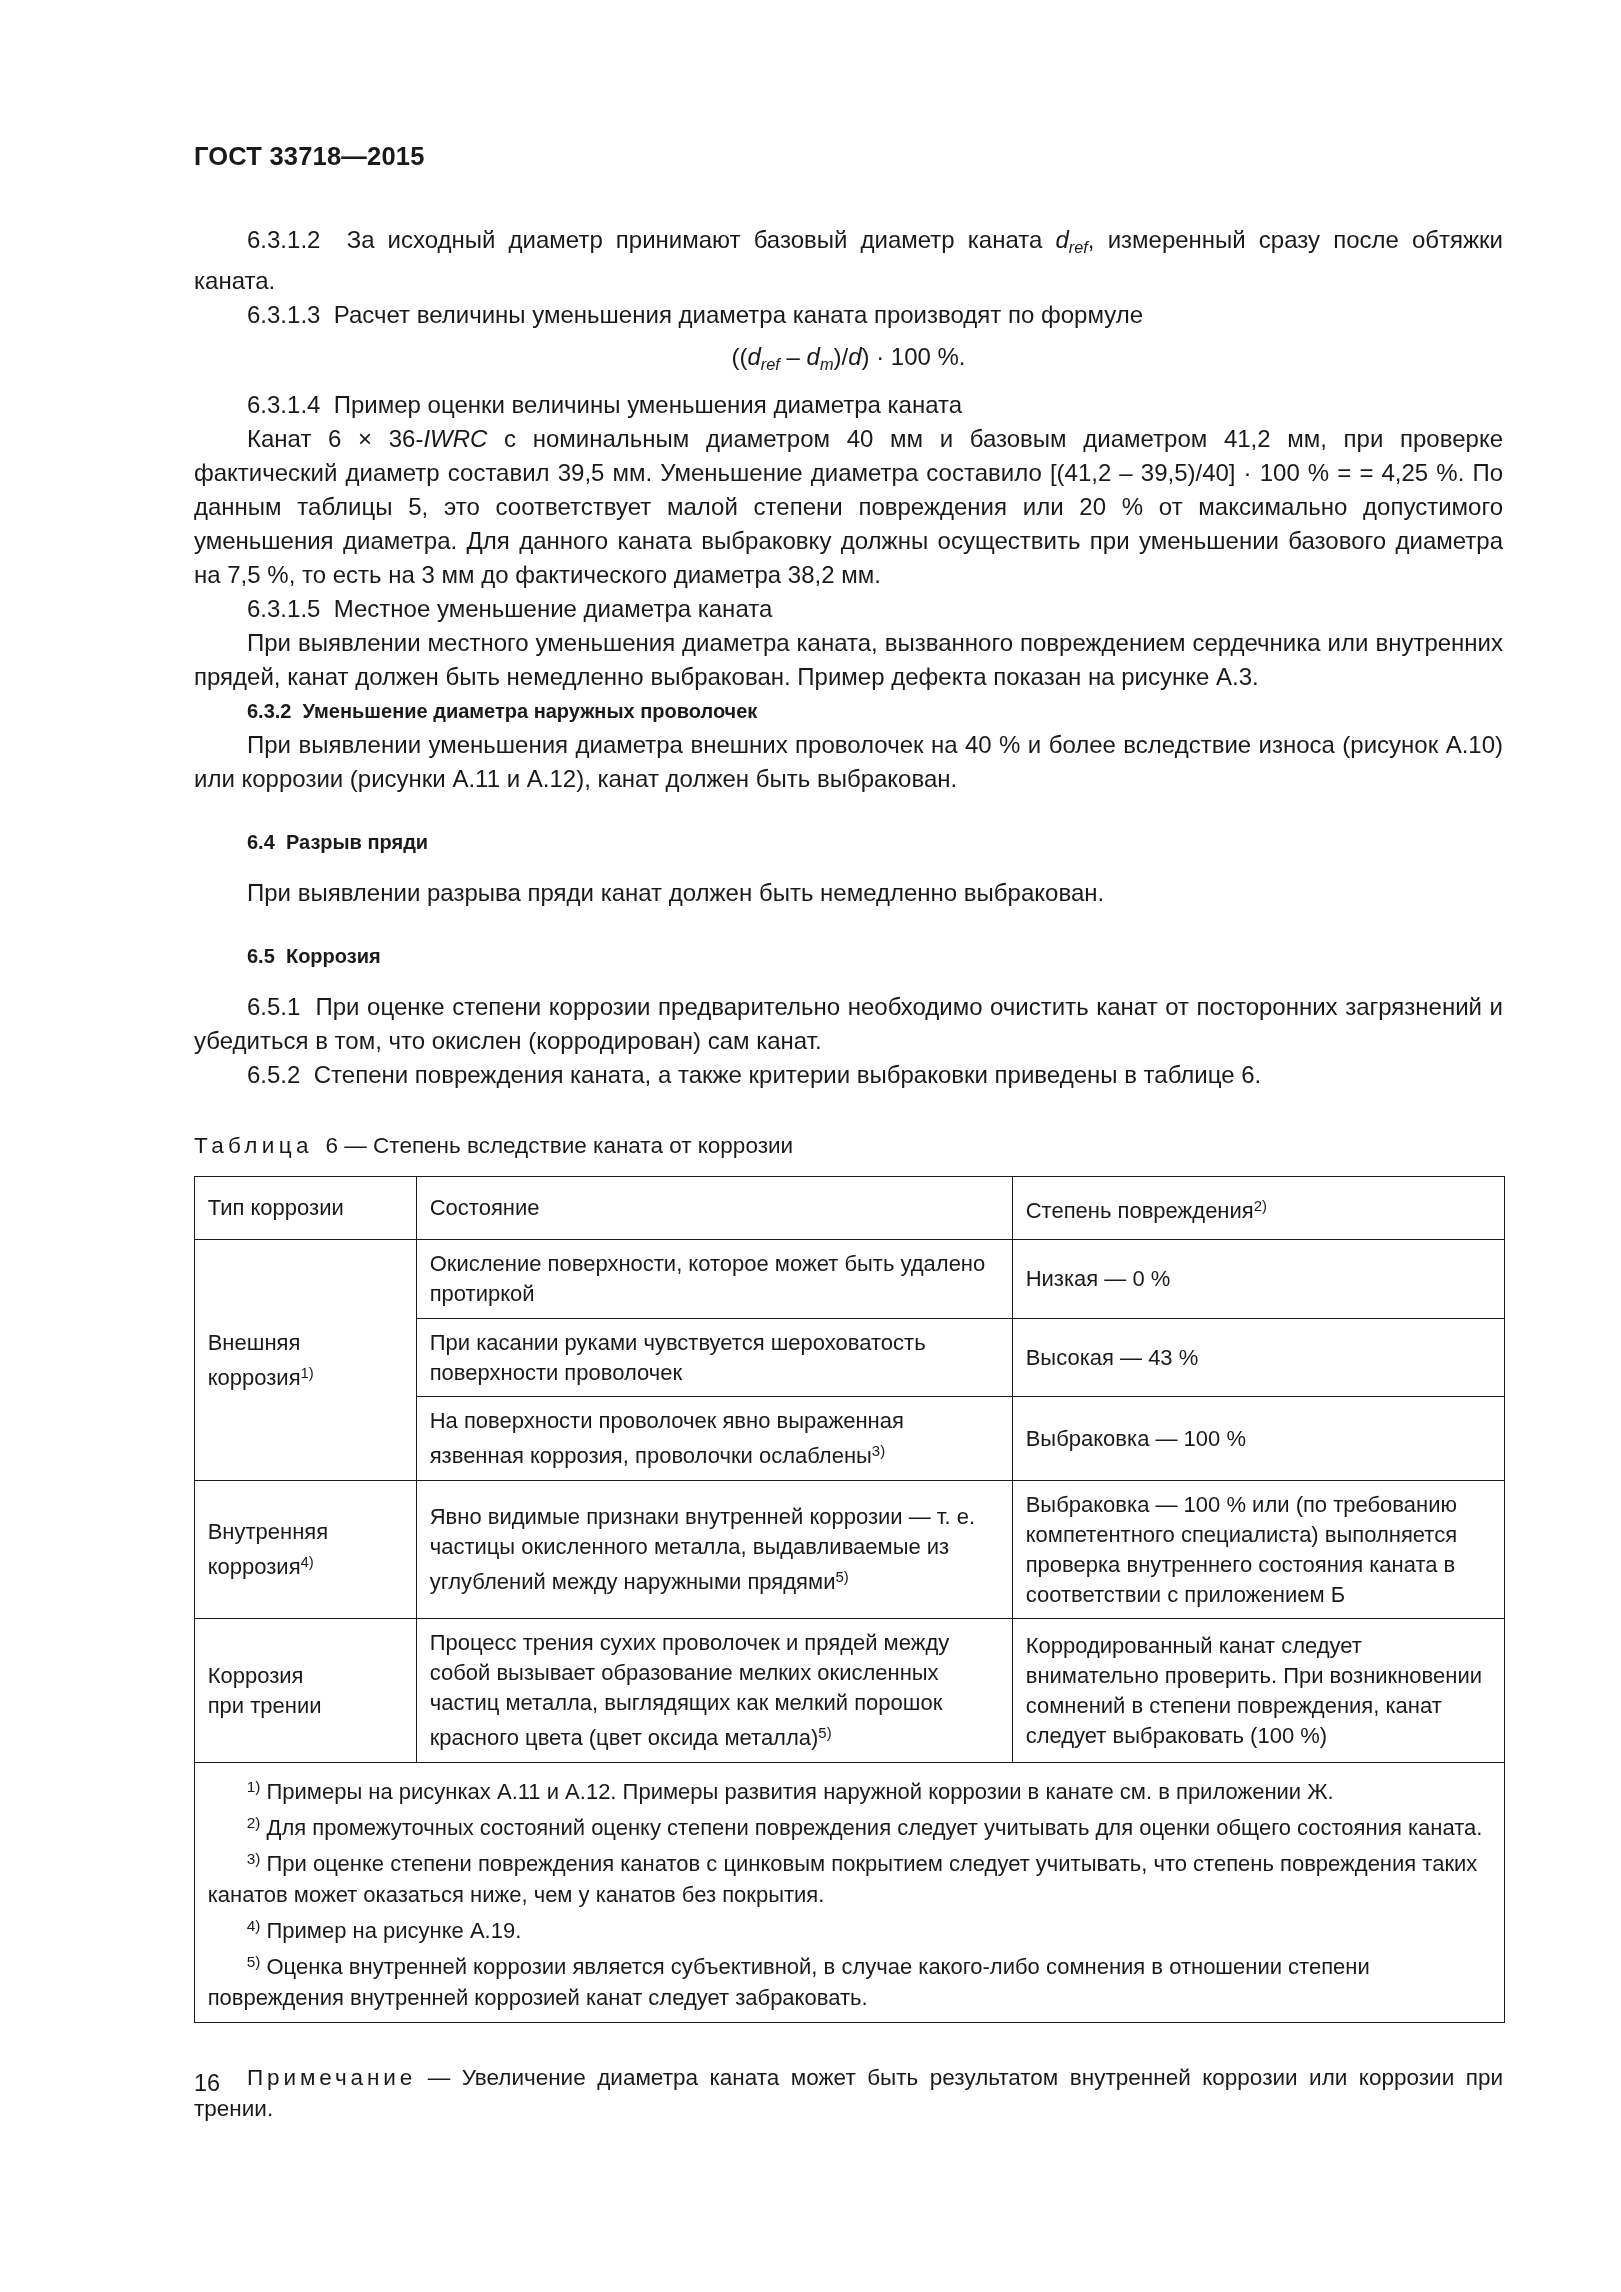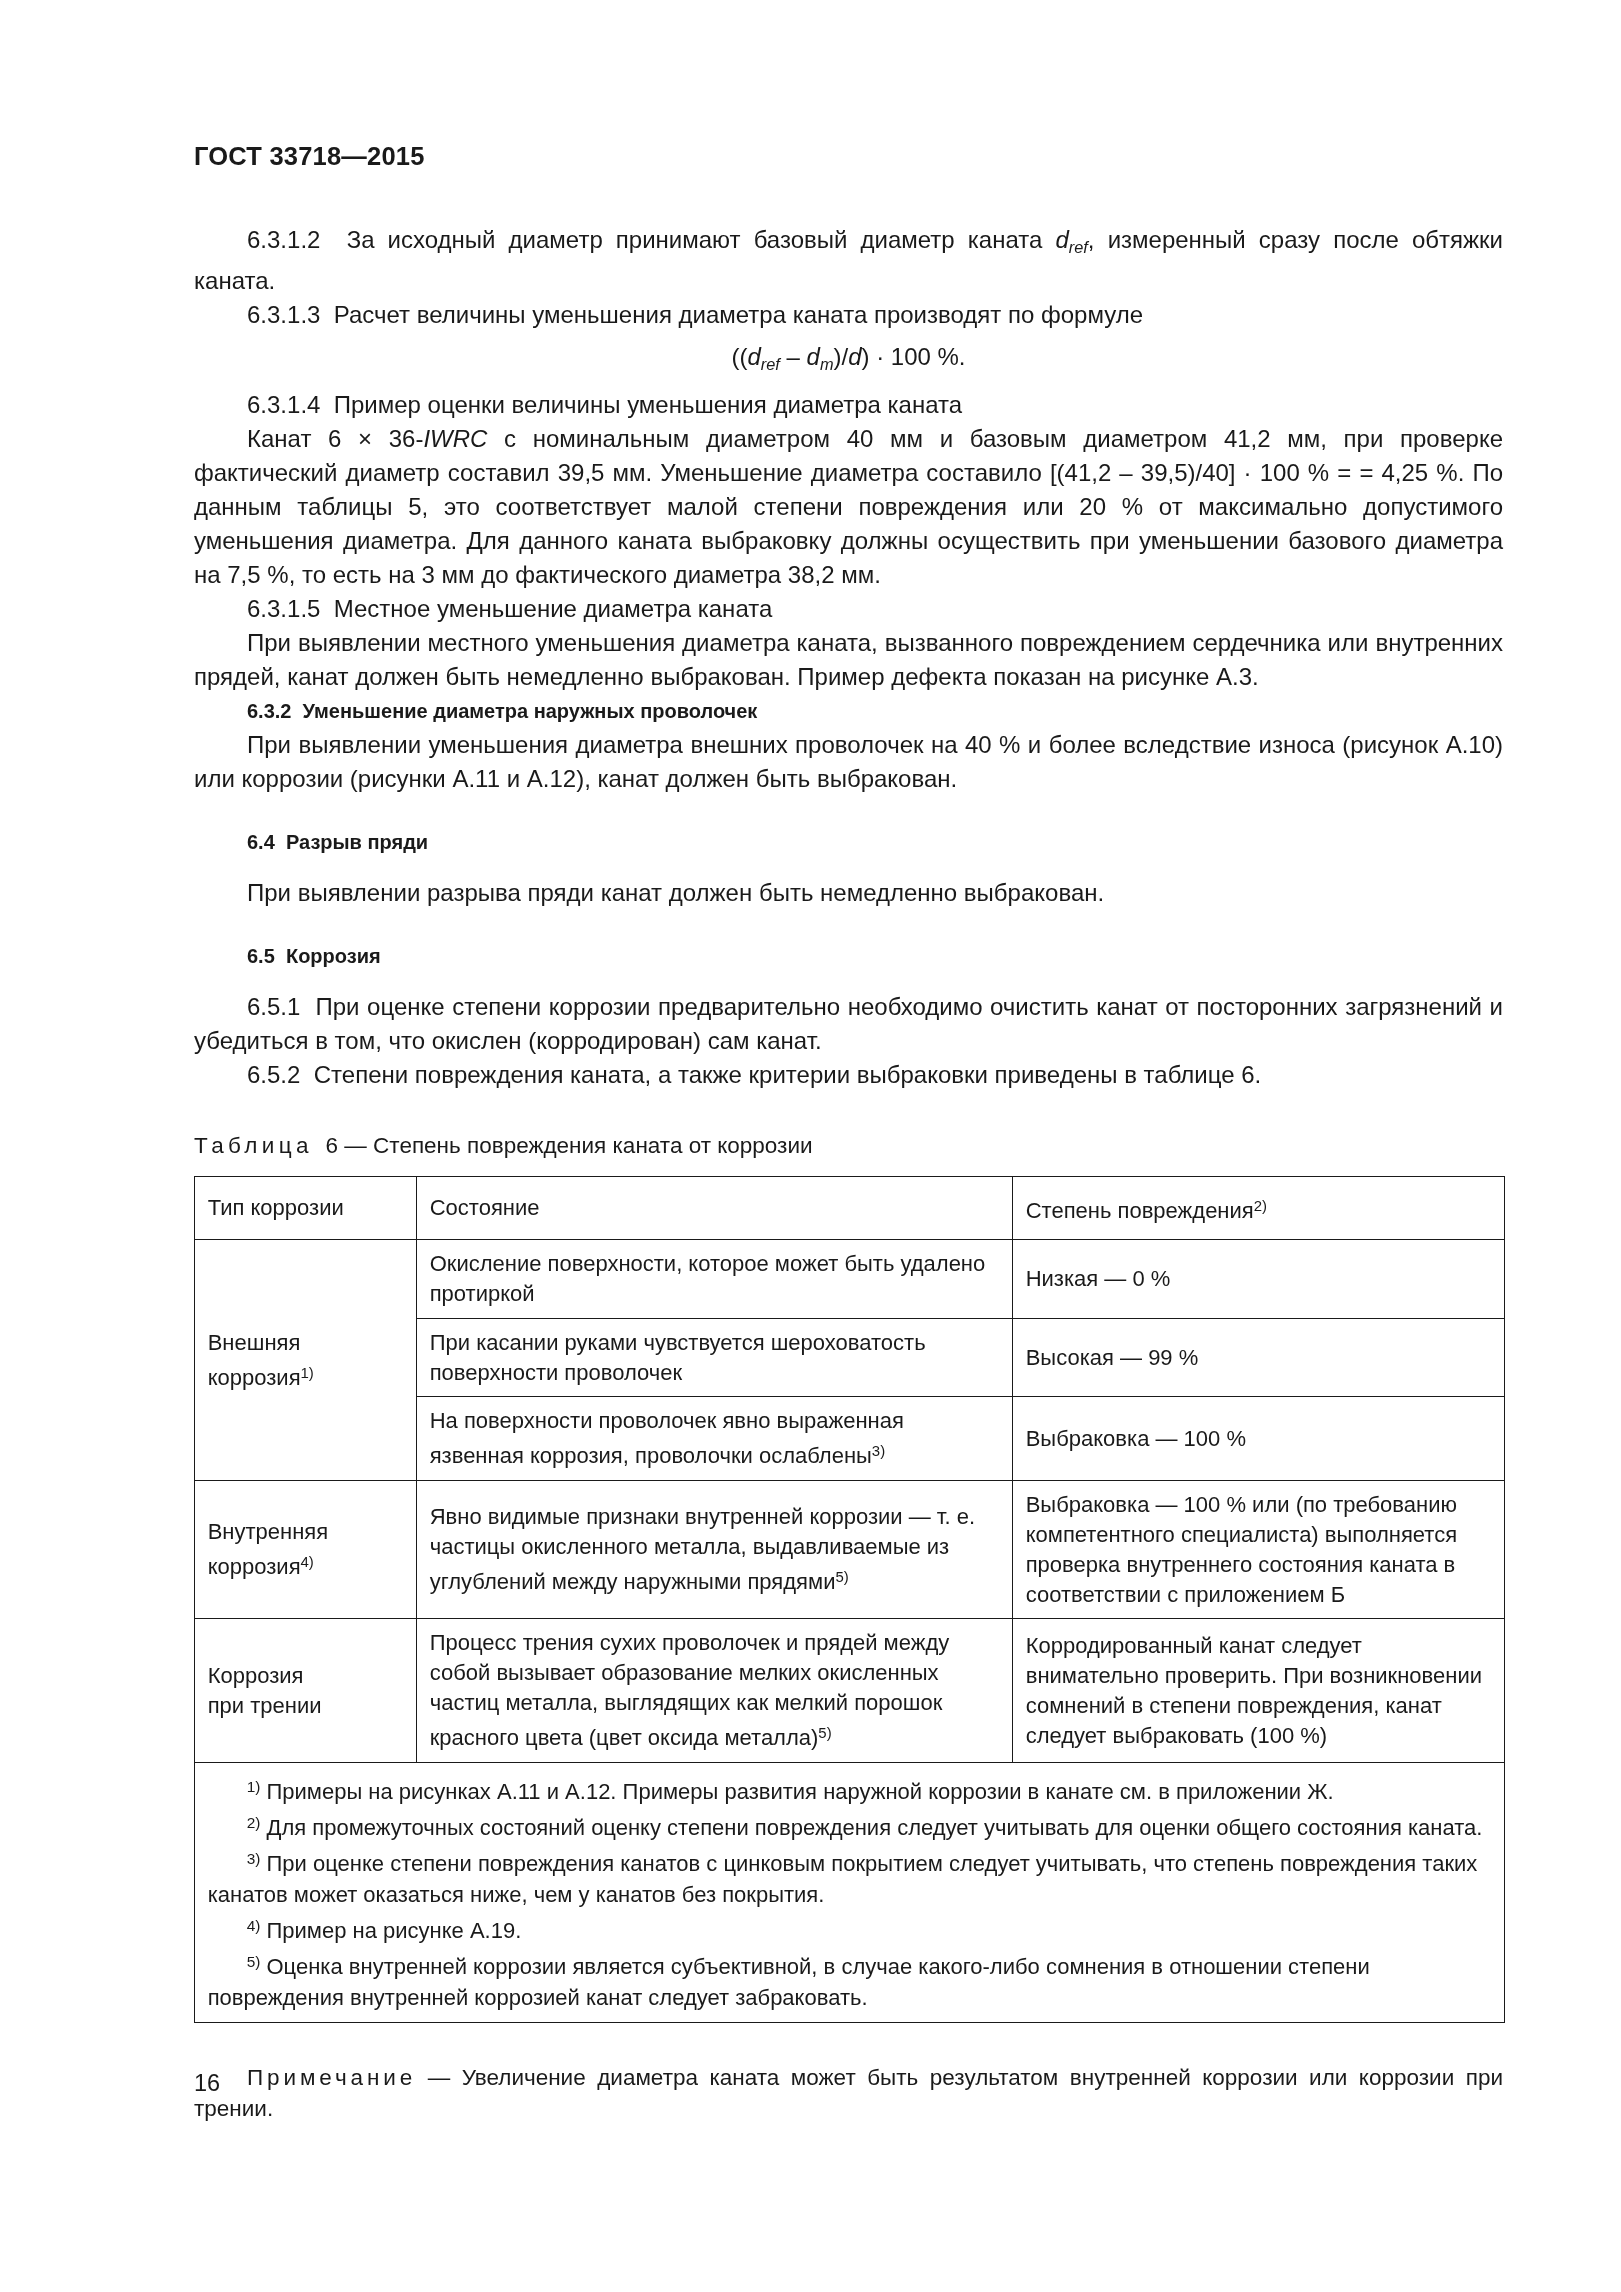--- a/index.html
+++ b/index.html
@@ -180,21 +180,21 @@
 
     <div class="gap-m"></div>
 
     <p class="head"><span>6.5</span>&nbsp; <span>Коррозия</span></p>
     <div class="gap-s"></div>
     <p class="body"><span>6.5.1</span>&nbsp; <span>При оценке степени коррозии предварительно необходимо очистить канат от посторонних загрязнений и убедиться в том, что окислен (корродирован) сам канат.</span></p>
     <p class="body"><span>6.5.2</span>&nbsp; <span>Степени повреждения каната, а также критерии выбраковки приведены в таблице 6.</span></p>
 
     <div class="gap-l"></div>
 
-    <p class="table-caption"><span class="tword">Таблица</span>&nbsp; <span>6</span><span> — </span><span>Степень повреждения каната от коррозии</span></p>
+    <p class="table-caption"><span class="tword">Таблица</span>&nbsp; <span>6</span><span> — </span><span>Степень вследствие каната от коррозии</span></p>
 
     <div class="gap-s"></div>
 
     <table class="gost">
       <colgroup>
         <col class="c1">
           <col class="c2">
           <col class="c3">
       </colgroup>
       <thead>
@@ -205,21 +205,21 @@
         </tr>
       </thead>
       <tbody>
         <tr>
           <td rowspan="3"><span>Внешняя</span><br><span>коррозия</span><sup class="s">1)</sup></td>
           <td class="just-strict">Окисление поверхности, которое может быть удалено протиркой</td>
           <td>Низкая — 0 %</td>
         </tr>
         <tr>
           <td class="just-strict">При касании руками чувствуется шероховатость поверхности проволочек</td>
-          <td>Высокая — 99 %</td>
+          <td>Высокая — 43 %</td>
         </tr>
         <tr>
           <td class="just-strict"><span>На поверхности проволочек явно выраженная язвенная коррозия, проволочки ослаблены</span><sup class="s">3)</sup></td>
           <td>Выбраковка — 100 %</td>
         </tr>
         <tr>
           <td><span>Внутренняя</span><br><span>коррозия</span><sup class="s">4)</sup></td>
           <td class="just-strict"><span>Явно видимые признаки внутренней коррозии — т. е. частицы окисленного металла, выдавливаемые из углублений между наружными прядями</span><sup class="s">5)</sup></td>
           <td class="just-strict">Выбраковка — 100 % или (по требованию компетентного специалиста) выполняется проверка внутреннего состояния каната в соответствии с приложением Б</td>
         </tr>

